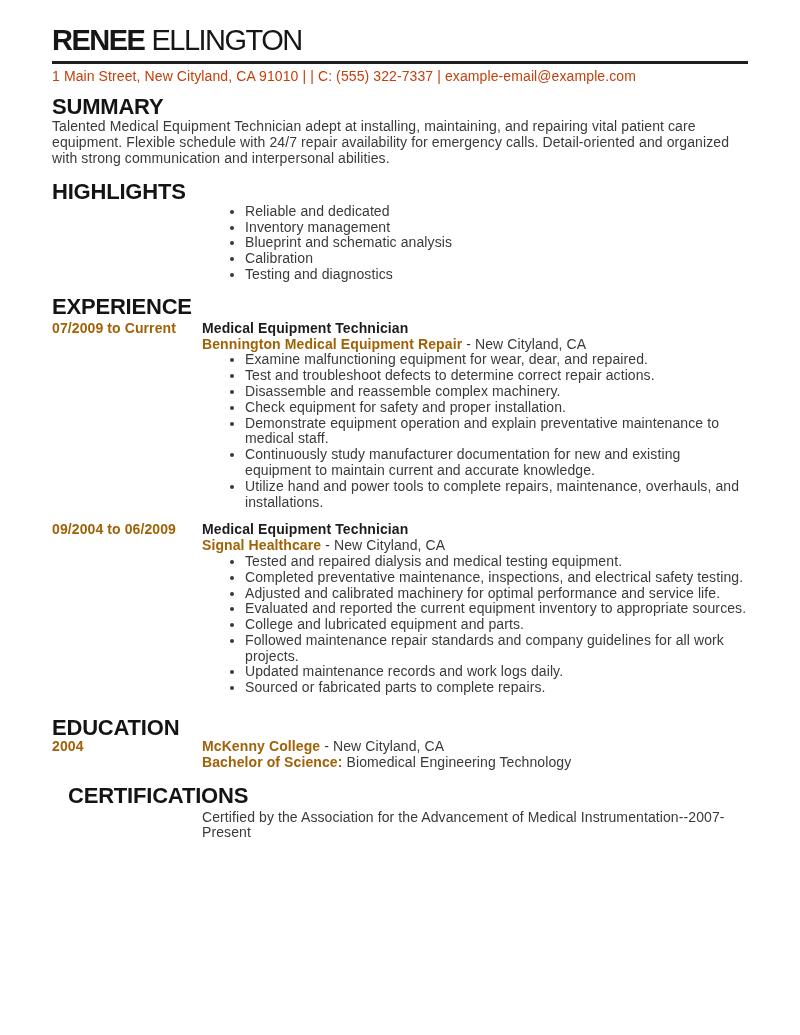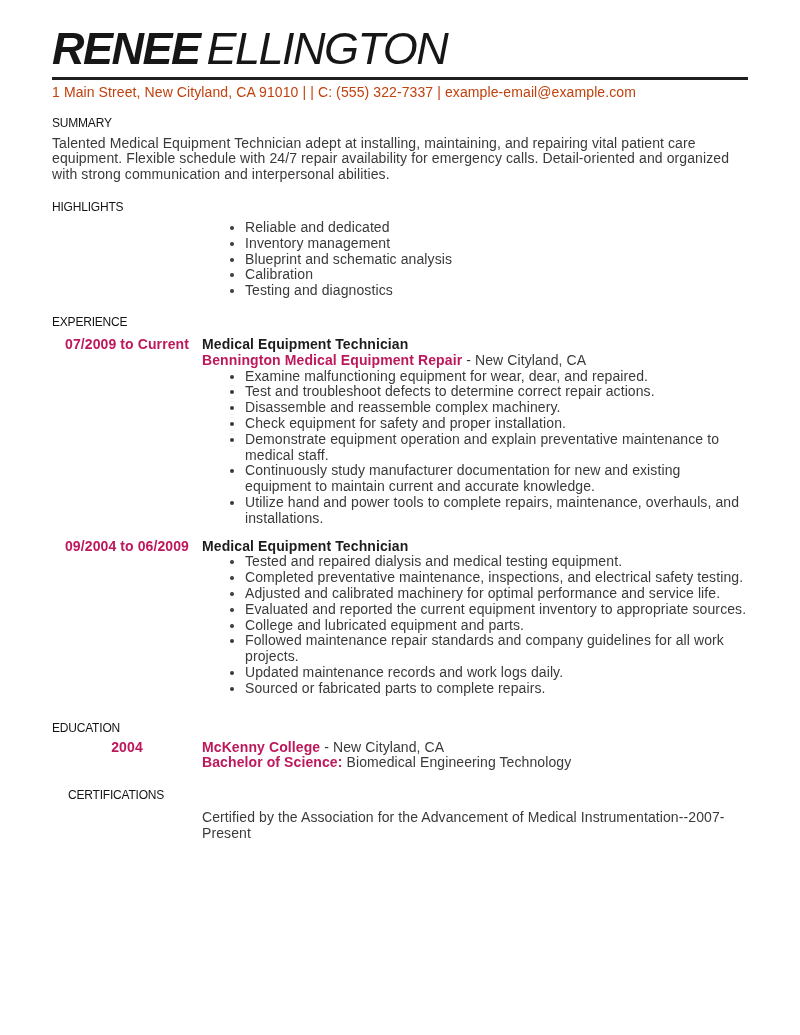--- a/index.html
+++ b/index.html
@@ -8,46 +8,46 @@
     width: 800px; height: 1035px;
     font-family: "Liberation Sans", "DejaVu Sans", sans-serif;
     color: #3a3a3a;
     font-size: 14px;
     line-height: 15.8px;
     letter-spacing: 0.1px;
   }
   .page { width: 800px; height: 1035px; padding: 26px 52px 0 52px; overflow: hidden; }
 
   
-  .name { font-size: 45px; line-height: 1.02; letter-spacing: -1.5px; color: #161616; white-space: nowrap; font-style: italic; }
+  .name { font-size: 29px; line-height: 1.02; letter-spacing: -1.5px; color: #161616; white-space: nowrap; }
   .name .first { font-weight: bold; }
   .name .last { font-weight: normal; margin-left: 7px; }
   .header-rule { border: none; border-top: 3px solid #1f1f1f; margin-top: 5px; }
   .contact { margin-top: 5px; color: #c2410c; }
 
   
-  h2 { font-size: 12px; line-height: 19px; font-weight: normal; color: #141414; letter-spacing: -0.2px; }
+  h2 { font-size: 22px; line-height: 19px; font-weight: bold; color: #141414; letter-spacing: -0.2px; }
   .summary-h { margin-top: 13px; }
   .summary-p { margin-top: 3px; max-width: 700px; }
   .highlights-h { margin-top: 15px; }
   .experience-h { margin: 14px 0 5px 0; }
   .education-h { margin: 22px 0 2px 0; }
   .certifications-h { margin: 15px 0 5px 16px; }
 
   
   .hl-grid { display: grid; grid-template-columns: 273px 1fr; margin-left: 150px; margin-top: 3px; }
   ul.blt { list-style: disc outside; padding-left: 43px; }
   ul.blt li { padding: 0; }
   .hl-col1 li { max-width: 186px; }
   .hl-col2 li { max-width: 238px; }
 
   
   .row { display: grid; grid-template-columns: 150px 1fr; }
   .job { margin-bottom: 12px; }
-  .dates, .bold { font-weight: bold; color: #be185d; text-align: center; }
+  .dates, .bold { font-weight: bold; color: #a16207; }
   .job-title { font-weight: bold; color: #1c1c1c; }
   .job-bullets li { max-width: 505px; }
   .cert-text { max-width: 548px; }
 </style>
 </head>
 <body>
 
 <div class="page">
 
   <header>
@@ -93,20 +93,21 @@
             <li>Continuously study manufacturer documentation for new and existing equipment to maintain current and accurate knowledge.</li>
             <li>Utilize hand and power tools to complete repairs, maintenance, overhauls, and installations.</li>
           </ul>
       </div>
     </div>
 
     <div class="row job">
       <div class="dates">09/2004 to 06/2009</div>
       <div>
         <div class="job-title">Medical Equipment Technician</div>
+        <div><span class="bold">Signal Healthcare</span><span> - New Cityland, CA</span></div>
         <ul class="blt job-bullets">
 
         <li>Tested and repaired dialysis and medical testing equipment.</li>
             <li>Completed preventative maintenance, inspections, and electrical safety testing.</li>
             <li>Adjusted and calibrated machinery for optimal performance and service life.</li>
             <li>Evaluated and reported the current equipment inventory to appropriate sources.</li>
             <li>College and lubricated equipment and parts.</li>
             <li>Followed maintenance repair standards and company guidelines for all work projects.</li>
             <li>Updated maintenance records and work logs daily.</li>
             <li>Sourced or fabricated parts to complete repairs.</li>

